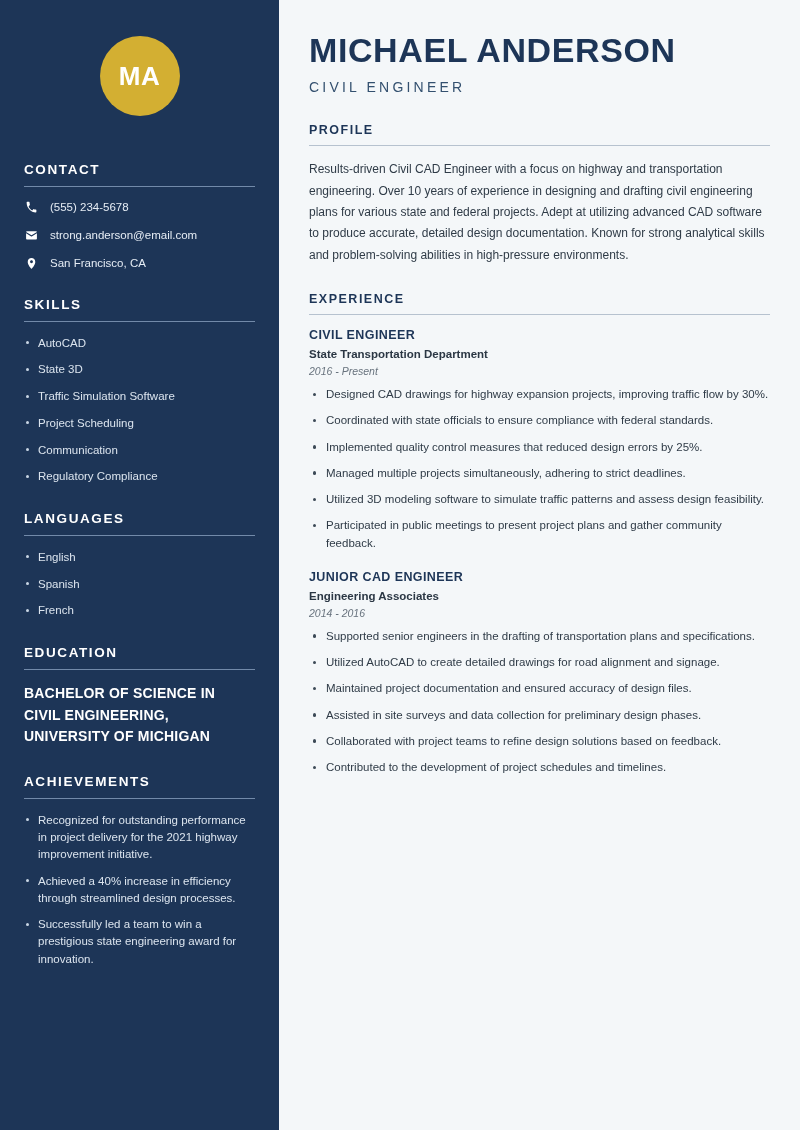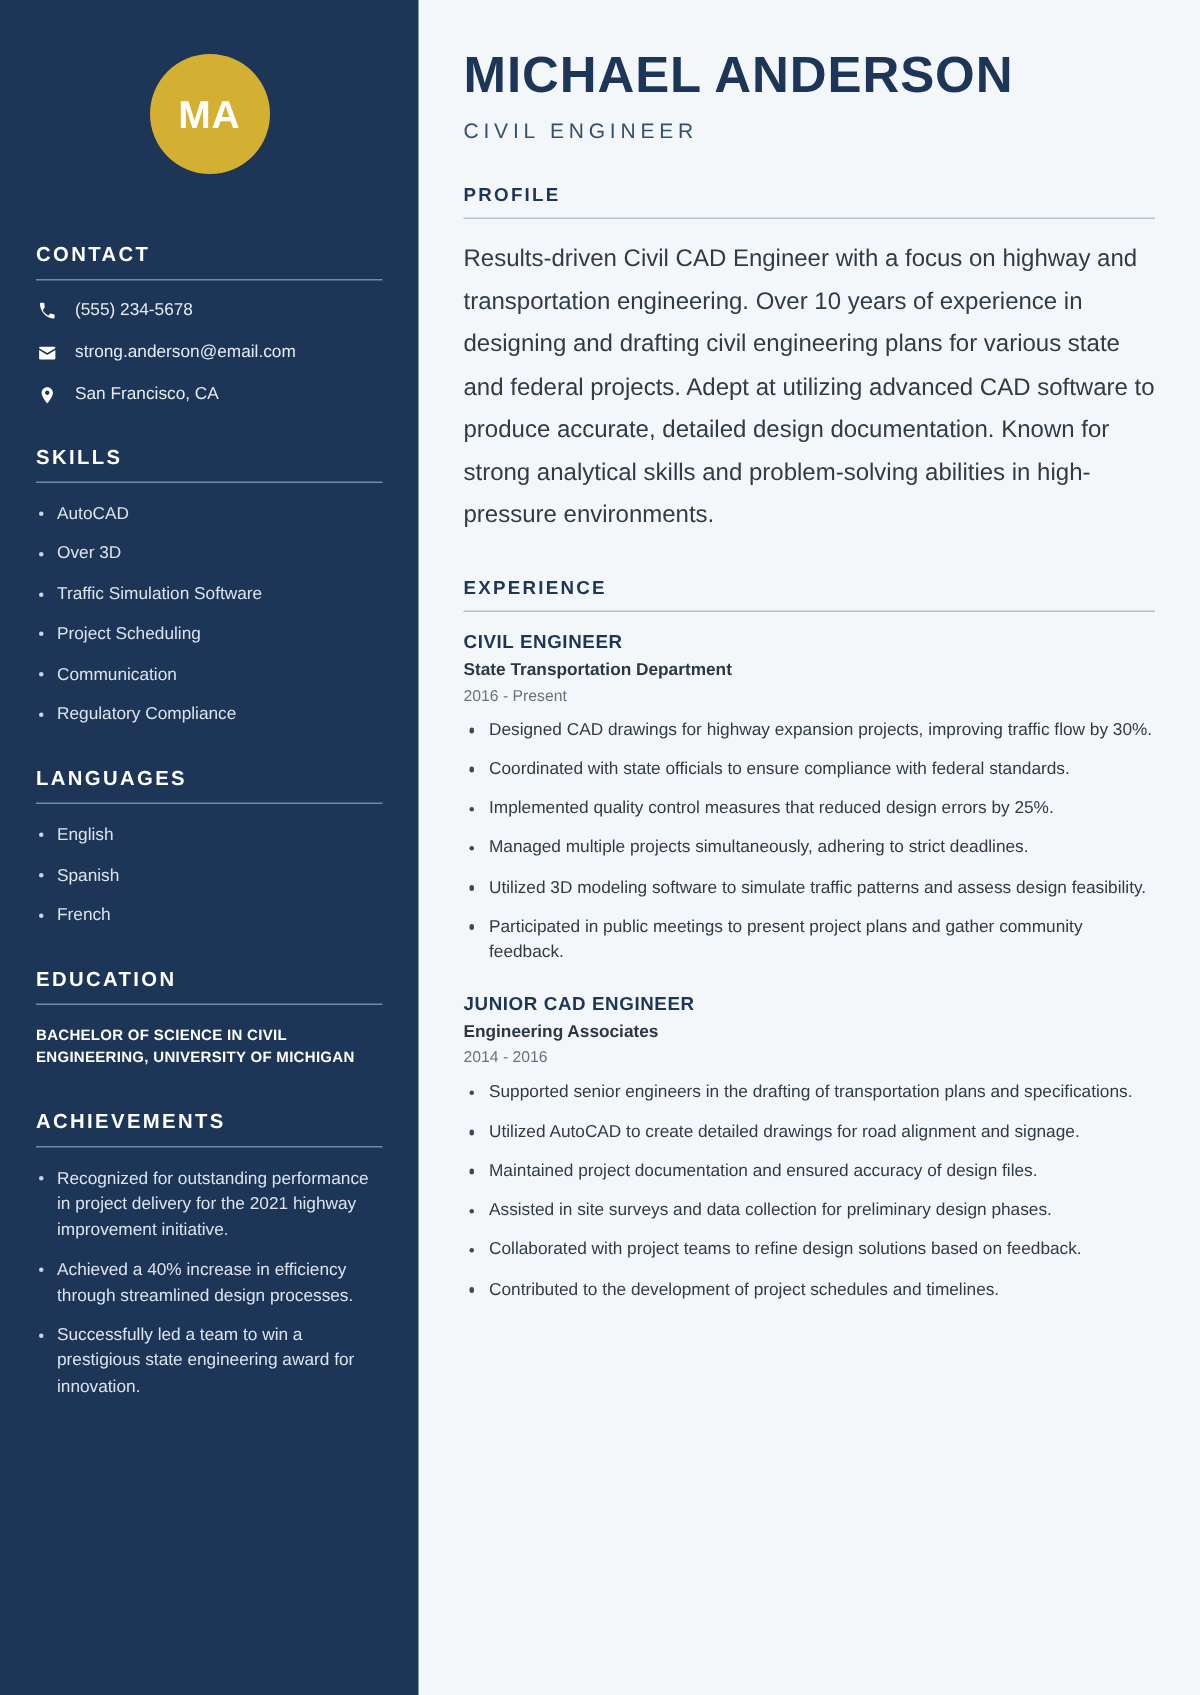--- a/index.html
+++ b/index.html
@@ -117,21 +117,21 @@
     position: absolute;
     left: 2px;
     top: 6.5px;
     width: 3px;
     height: 3px;
     border-radius: 50%;
     background: #c9d6e4;
   }
 
   .edu-entry {
-    font-size: 10px;
+    font-size: 14px;
     font-weight: bold;
     line-height: 1.55;
     color: #ffffff;
     letter-spacing: 0.2px;
   }
 
   .ach-list li {
     margin-bottom: 9px;
     line-height: 1.5;
   }
@@ -169,21 +169,21 @@
     margin-bottom: 8px;
   }
 
   .main-rule {
     height: 1px;
     background: #b6c2cf;
     margin-bottom: 13px;
   }
 
   .profile-text {
-    font-size: 16px;
+    font-size: 12px;
     line-height: 1.78;
     color: #2f3b47;
     margin-bottom: 26px;
   }
 
   .job { margin-bottom: 18px; }
 
   .job-title {
     font-size: 12.5px;
     font-weight: bold;
@@ -194,20 +194,21 @@
 
   .job-company {
     font-size: 11.5px;
     font-weight: bold;
     color: #2b3744;
     margin-bottom: 5px;
   }
 
   .job-dates {
     font-size: 10.5px;
+    font-style: italic;
     color: #68737e;
     margin-bottom: 9px;
   }
 
   .job-bullets { list-style: none; }
 
   .job-bullets li {
     position: relative;
     padding-left: 17px;
     margin-bottom: 9px;
@@ -267,21 +268,21 @@
           <span>San Francisco, CA</span>
         </li>
       </ul>
     </section>
 
     <section class="side-section">
       <div class="side-title">SKILLS</div>
       <div class="side-rule"></div>
       <ul class="bullet-list">
         <li>AutoCAD</li>
-        <li>Over 3D</li>
+        <li>State 3D</li>
         <li>Traffic Simulation Software</li>
         <li>Project Scheduling</li>
         <li>Communication</li>
         <li>Regulatory Compliance</li>
       </ul>
     </section>
 
     <section class="side-section">
       <div class="side-title">LANGUAGES</div>
       <div class="side-rule"></div>

